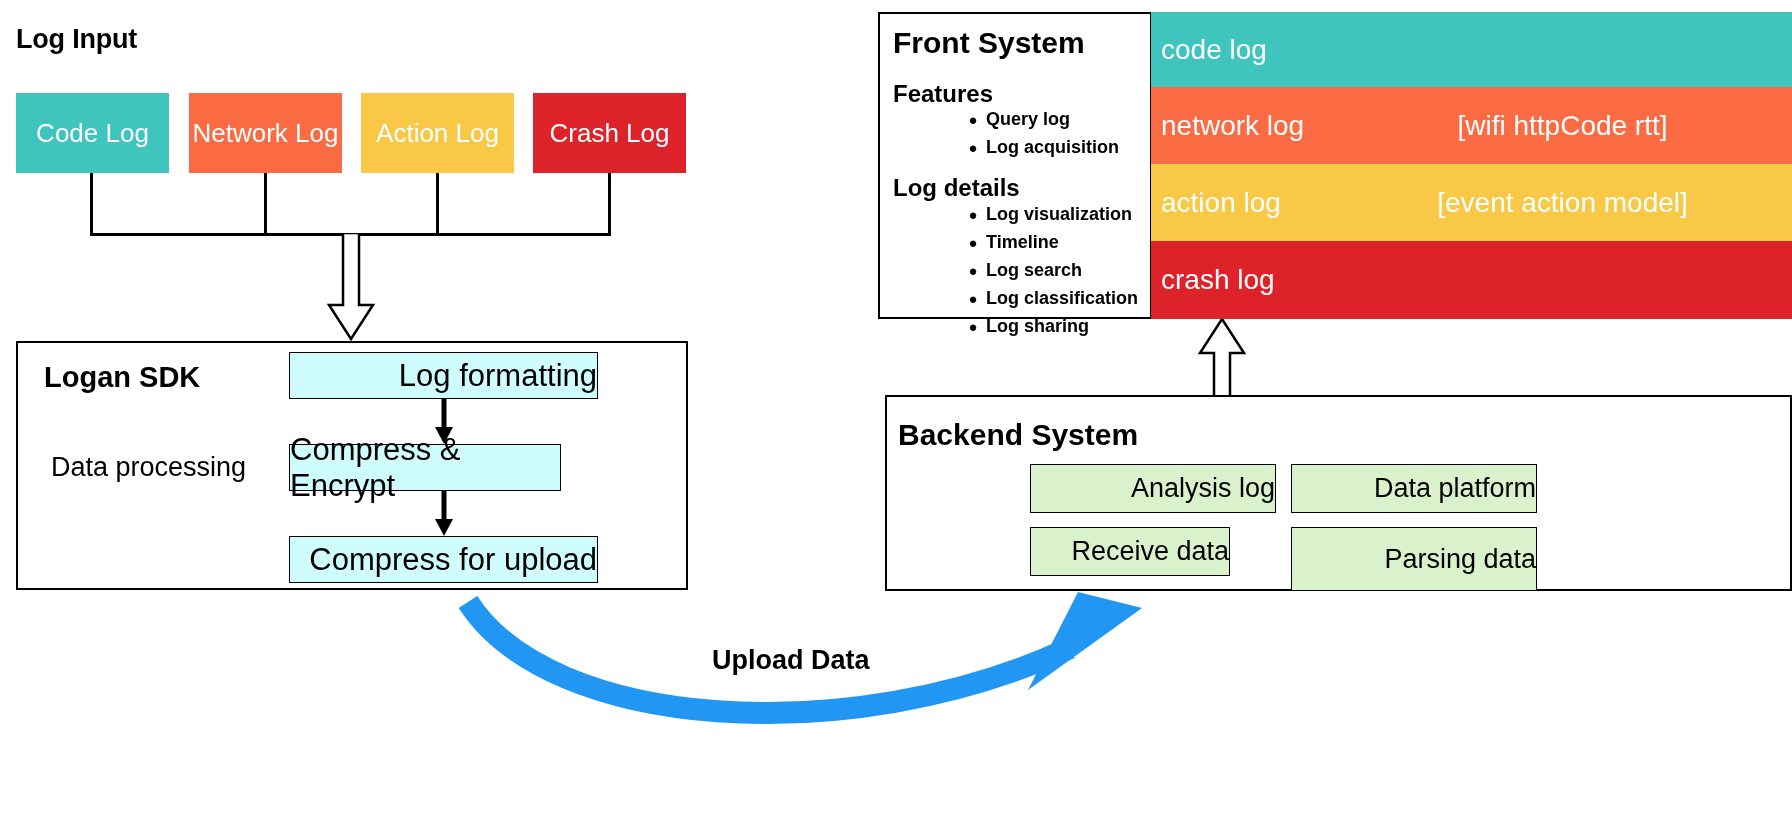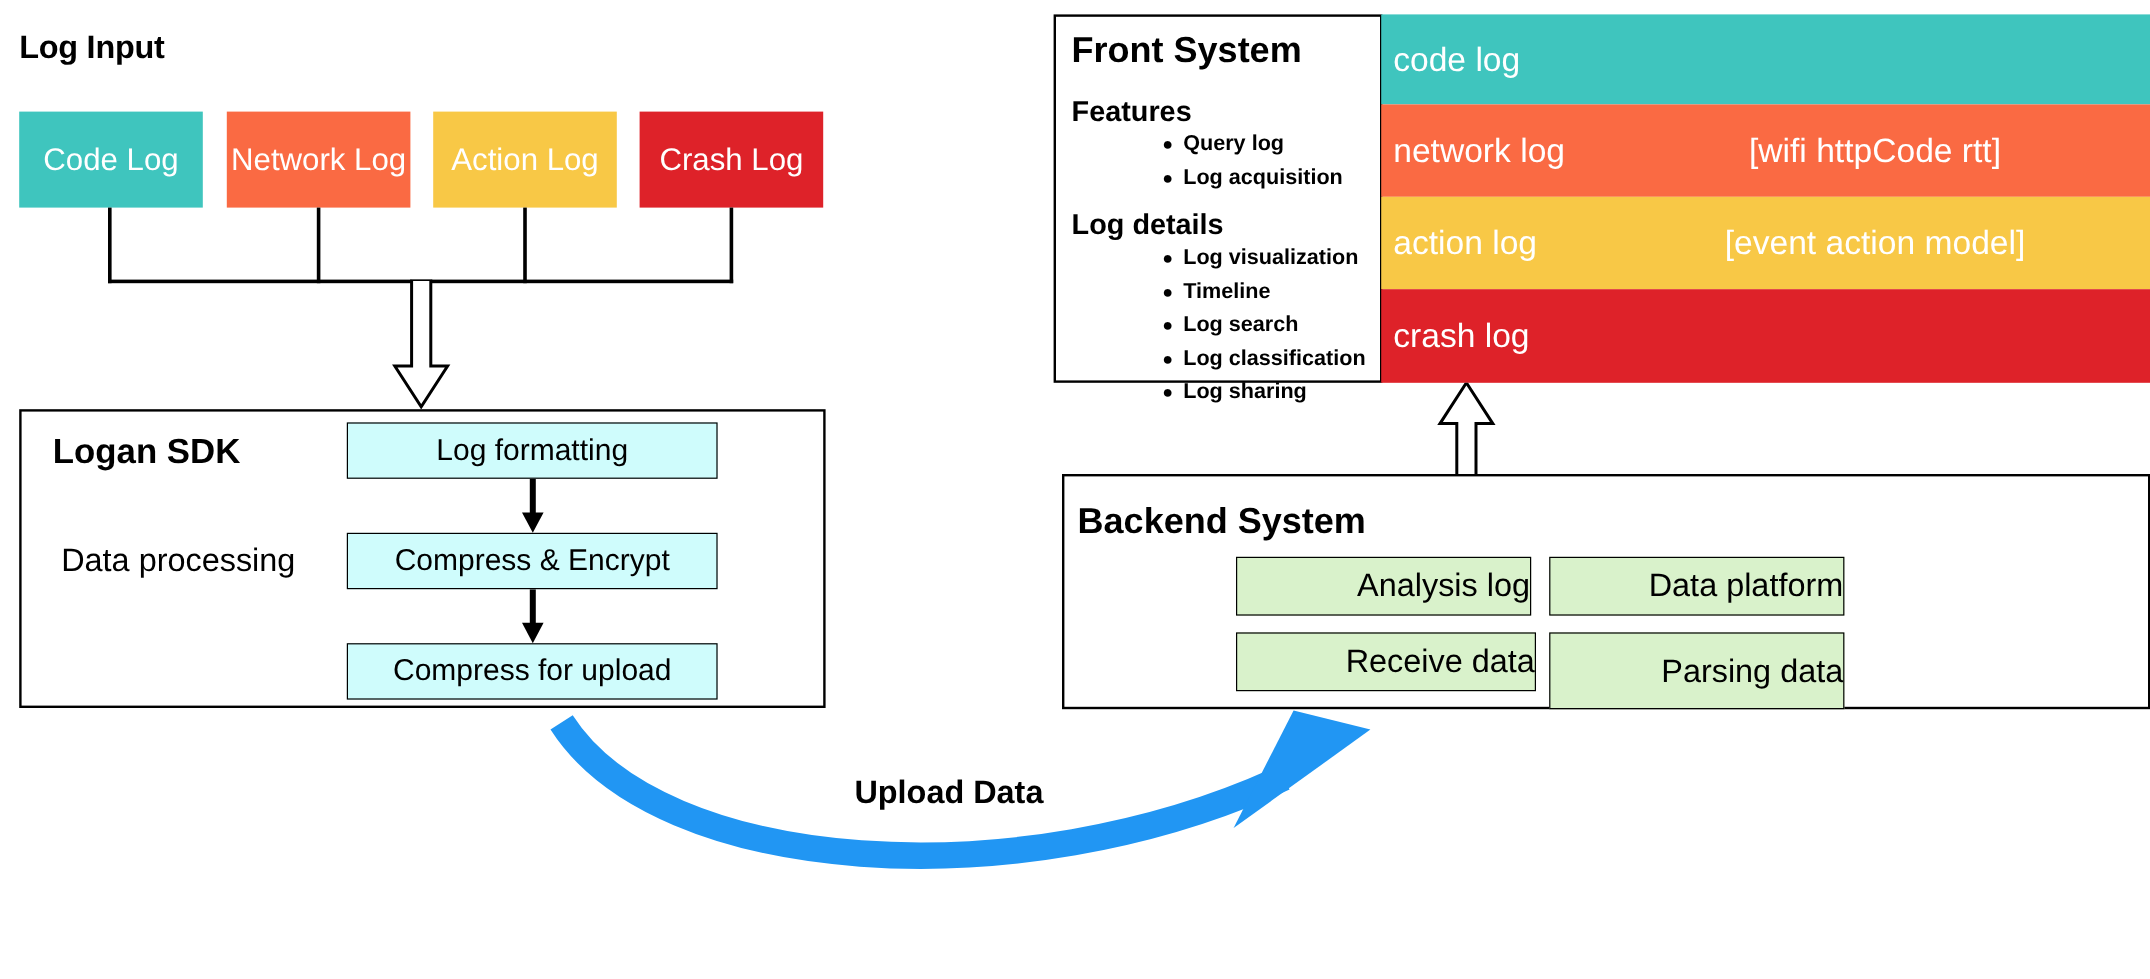--- a/index.html
+++ b/index.html
@@ -4,21 +4,21 @@
 <style>
   html,body{margin:0;padding:0;background:#fff;}
   body{width:1792px;height:816px;position:relative;overflow:hidden;
        font-family:"Liberation Sans","DejaVu Sans",sans-serif;color:#000;}
   .abs{position:absolute;}
   .heading{font-weight:bold;font-size:27px;letter-spacing:-0.2px;}
   .logbox{display:flex;align-items:center;justify-content:center;
           color:#fff;font-size:26px;}
   .panel{border:2px solid #000;background:#fff;box-sizing:border-box;}
   .cyanbox{background:#CFFCFC;border:1.5px solid #000;box-sizing:border-box;
-           display:flex;align-items:center;justify-content:center;font-size:25px;}
+           display:flex;align-items:center;justify-content:flex-end;font-size:31px;}
   .greenbox{background:#D9F2CB;border:1.5px solid #000;box-sizing:border-box;
             display:flex;align-items:center;justify-content:flex-end;font-size:27px;}
   .bigbold{font-weight:bold;font-size:29px;}
   .subbold{font-weight:bold;font-size:24px;}
   .bullet-row{display:flex;align-items:baseline;font-weight:bold;font-size:18px;}
   .bullet-dot{width:26px;text-align:center;font-size:15px;line-height:1;}
   .rowcolor{display:flex;align-items:center;color:#fff;font-size:28px;box-sizing:border-box;}
   .rowcolor .rname{width:172px;padding-left:10px;}
   .rowcolor .rtag{flex:1;text-align:center;}
   .plainlabel{font-size:27px;}
@@ -54,21 +54,21 @@
 </svg>
 
 <div class="abs panel" style="left:16px;top:341px;width:672px;height:249px;"></div>
 
 <div class="abs bigbold" style="left:44px;top:361px;">Logan SDK</div>
 <div class="abs plainlabel" style="left:51px;top:452px;">Data processing</div>
 
 <div class="abs cyanbox" style="left:289px;top:352px;width:309px;height:47px;">
   <span>Log formatting</span>
 </div>
-<div class="abs cyanbox" style="left:289px;top:444px;width:309px;height:47px;">
+<div class="abs cyanbox" style="left:289px;top:444px;width:272px;height:47px;">
   <span>Compress &amp; Encrypt</span>
 </div>
 <div class="abs cyanbox" style="left:289px;top:536px;width:309px;height:47px;">
   <span>Compress for upload</span>
 </div>
 
 <svg class="abs" style="left:432px;top:399px;" width="24" height="46" viewBox="0 0 24 46">
   <path d="M12,0 L12,30" stroke="#000" stroke-width="5" fill="none"></path>
   <path d="M3,28 L21,28 L12,45 Z" fill="#000"></path>
 </svg>
@@ -141,21 +141,21 @@
 <div class="abs panel" style="left:885px;top:395px;width:907px;height:196px;"></div>
 
 <div class="abs bigbold" style="left:898px;top:418px;font-size:30px;">Backend System</div>
 
 <div class="abs greenbox" style="left:1030px;top:464px;width:246px;height:49px;">
   <span>Analysis log</span>
 </div>
 <div class="abs greenbox" style="left:1291px;top:464px;width:246px;height:49px;">
   <span>Data platform</span>
 </div>
-<div class="abs greenbox" style="left:1030px;top:527px;width:250px;height:49px;padding-left:19px;">
+<div class="abs greenbox" style="left:1030px;top:527px;width:200px;height:49px;padding-left:19px;">
   <span>Receive data</span>
 </div>
 <div class="abs greenbox" style="left:1291px;top:527px;width:246px;height:64px;">
   <span>Parsing data</span>
 </div>
 
 <svg class="abs" style="left:430px;top:580px;" width="740" height="160" viewBox="0 0 740 160">
   <path d="M38,22 C120,150 420,170 640,68" stroke="#2196F3" stroke-width="22" fill="none" stroke-linecap="butt"></path>
   <path d="M598,110 L712,28 L648,12 Z" fill="#2196F3"></path>
 </svg>

